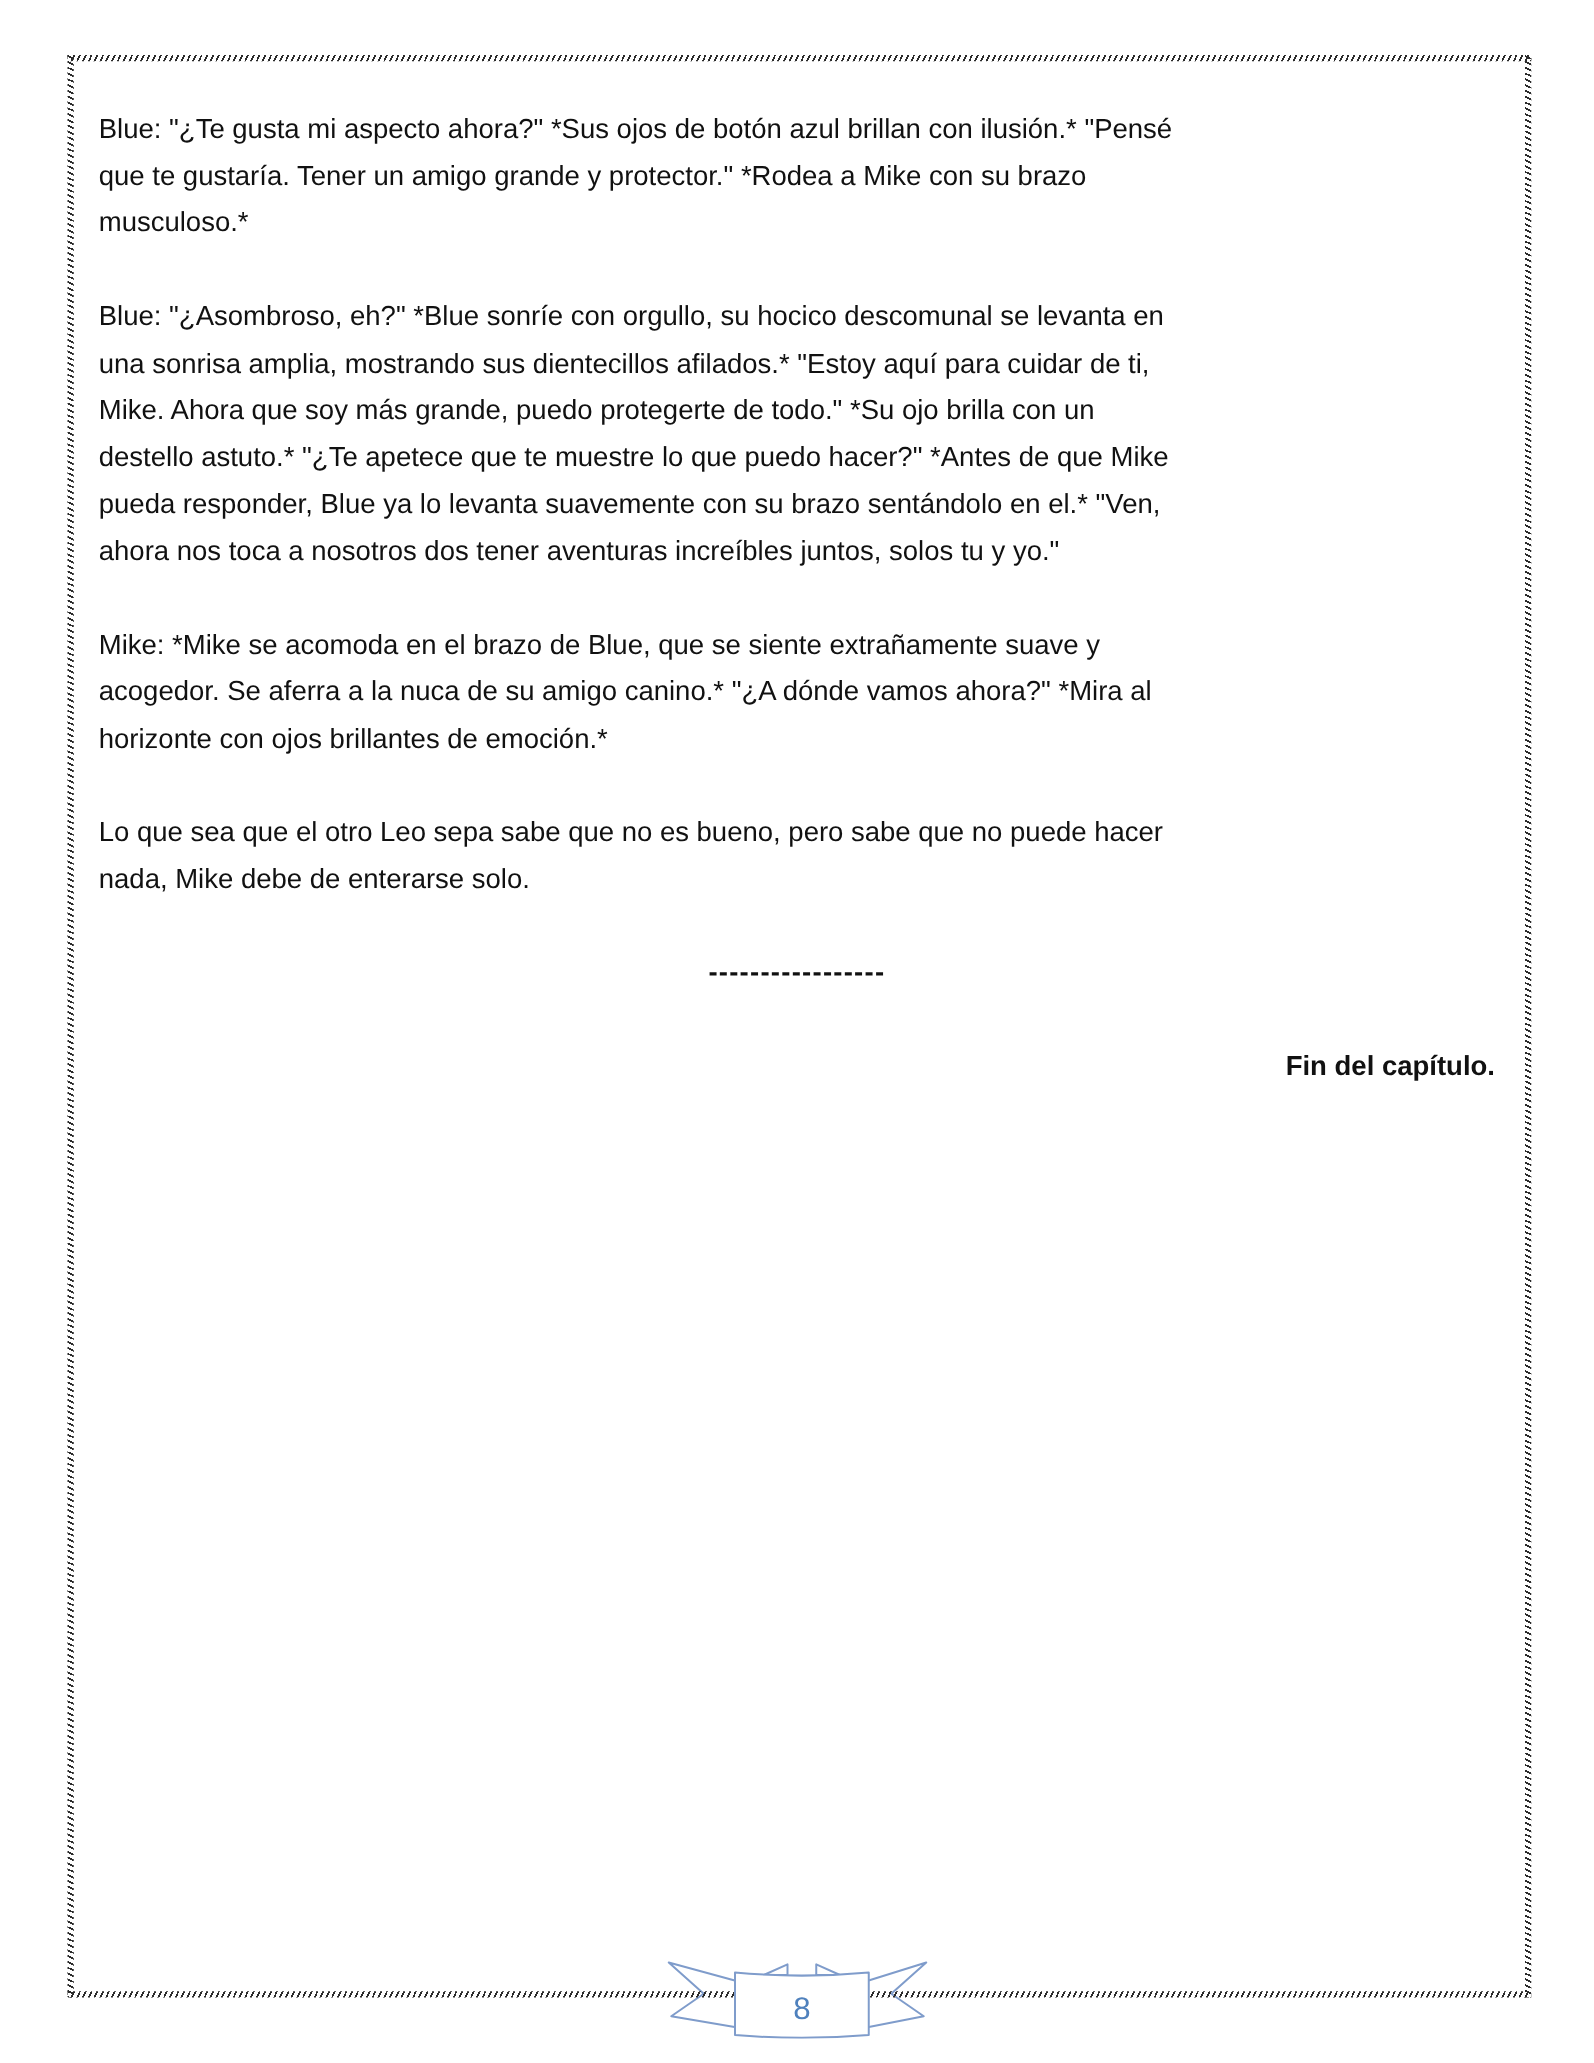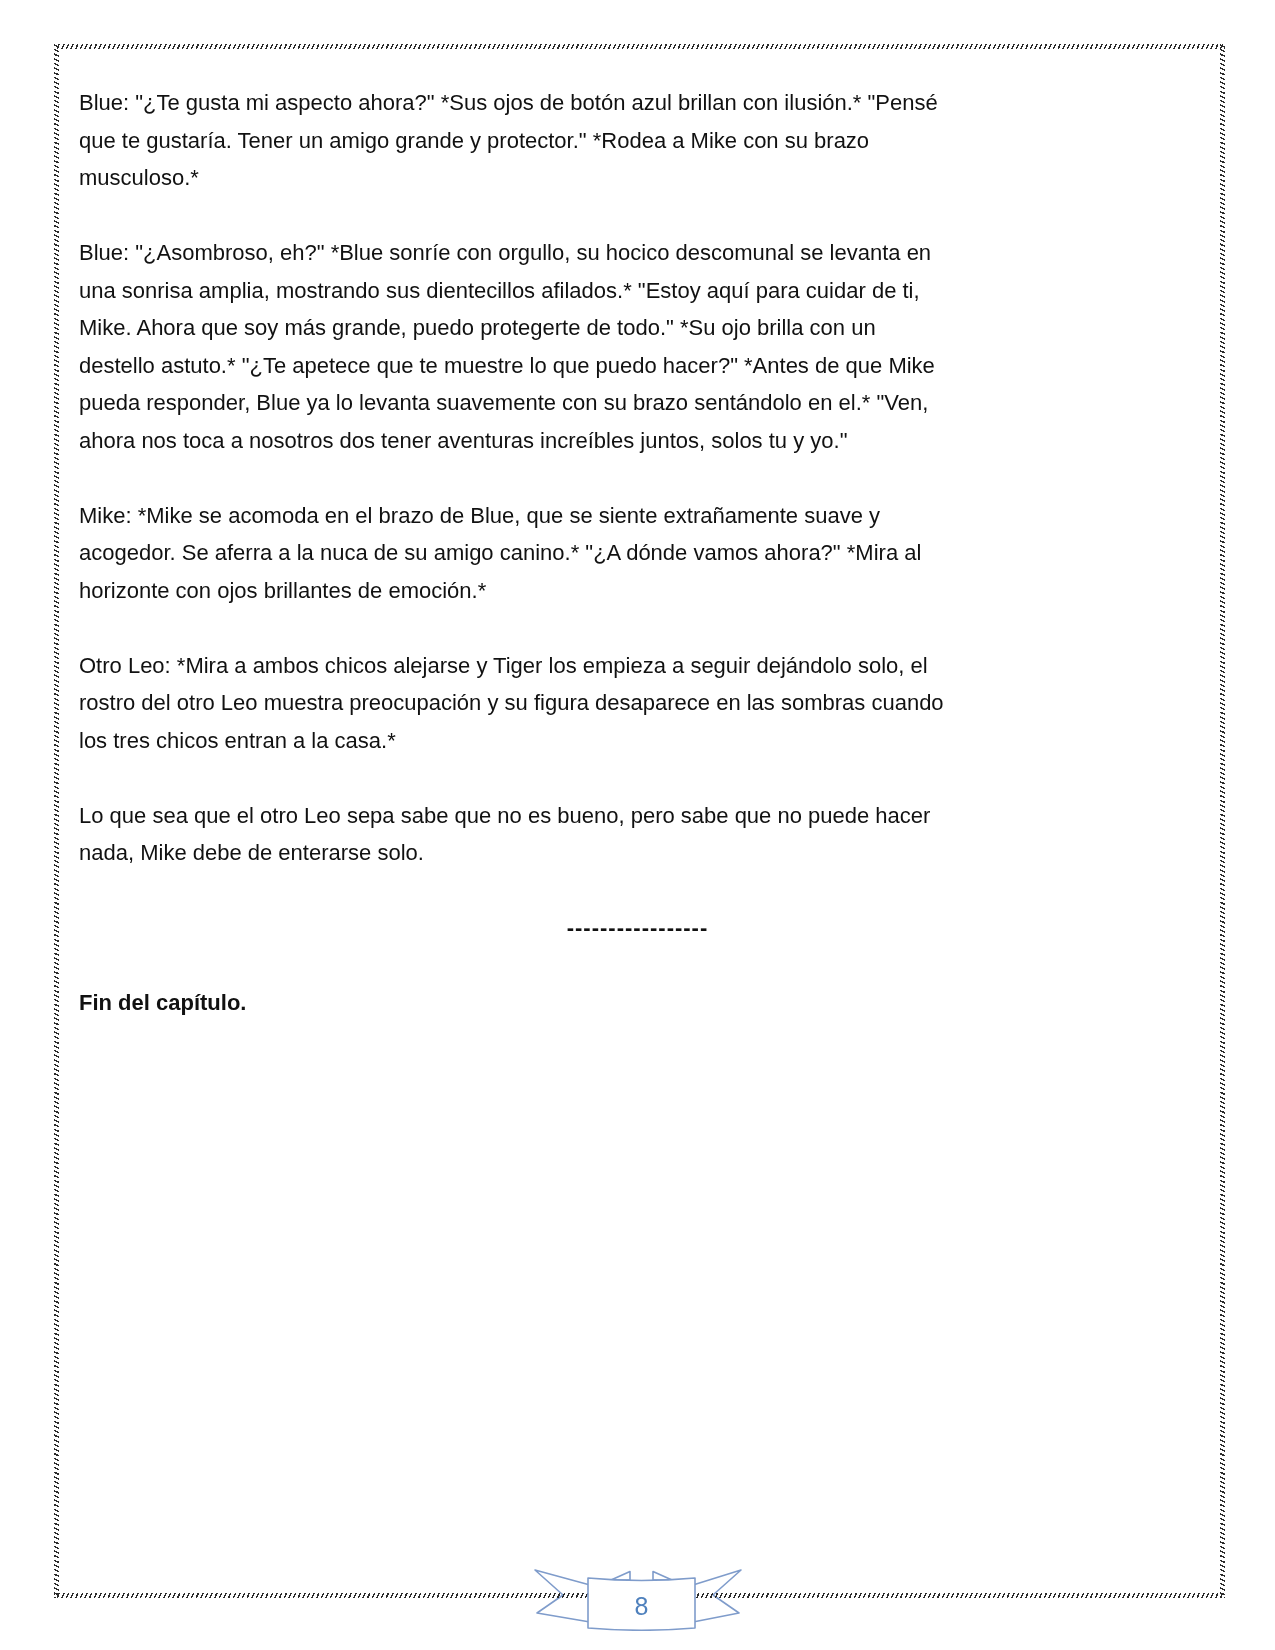--- a/index.html
+++ b/index.html
@@ -29,21 +29,21 @@
   .doc-body{
     position:absolute;left:79px;top:84px;width:1117px;
     font-size:22px;line-height:37.5px;color:#111111;
     z-index:1;
   }
   .para{margin:0 0 37.5px 0;white-space:pre-line;}
   .sep{
     margin:0 0 37.5px 0;text-align:center;font-weight:bold;
     letter-spacing:1px;white-space:pre;
   }
-  .ending{margin:0;text-align:left;font-weight:bold;}
+  .ending{margin:0;text-align:right;font-weight:bold;}
 
   
   .ribbon-svg{position:absolute;left:530px;top:1565px;width:216px;height:66px;}
   .ribbon-back{z-index:1;}
   .ribbon-front{z-index:3;}
   .ribbon-shape{fill:#ffffff;stroke:#7f9ccb;stroke-width:1.6;stroke-linejoin:round;}
   .pagenum-text{
     fill:#4f81bd;font-size:25px;
     font-family:"Liberation Sans","DejaVu Sans",sans-serif;
   }
@@ -72,23 +72,20 @@
 musculoso.*</p>
         <p class="para">Blue: "¿Asombroso, eh?" *Blue sonríe con orgullo, su hocico descomunal se levanta en
 una sonrisa amplia, mostrando sus dientecillos afilados.* "Estoy aquí para cuidar de ti,
 Mike. Ahora que soy más grande, puedo protegerte de todo." *Su ojo brilla con un
 destello astuto.* "¿Te apetece que te muestre lo que puedo hacer?" *Antes de que Mike
 pueda responder, Blue ya lo levanta suavemente con su brazo sentándolo en el.* "Ven,
 ahora nos toca a nosotros dos tener aventuras increíbles juntos, solos tu y yo."</p>
         <p class="para">Mike: *Mike se acomoda en el brazo de Blue, que se siente extrañamente suave y
 acogedor. Se aferra a la nuca de su amigo canino.* "¿A dónde vamos ahora?" *Mira al
 horizonte con ojos brillantes de emoción.*</p>
-        <p class="para">Otro Leo: *Mira a ambos chicos alejarse y Tiger los empieza a seguir dejándolo solo, el
-rostro del otro Leo muestra preocupación y su figura desaparece en las sombras cuando
-los tres chicos entran a la casa.*</p>
         <p class="para">Lo que sea que el otro Leo sepa sabe que no es bueno, pero sabe que no puede hacer
 nada, Mike debe de enterarse solo.</p>
       </div>
     <p class="sep">-----------------</p>
     <p class="ending">Fin del capítulo.</p>
   </div>
 
   <svg class="ribbon-svg ribbon-front" viewBox="0 0 216 66">
     <path class="ribbon-shape" d="M 58 13 Q 111.5 18 165 13 L 165 63 Q 111.5 67.5 58 63 Z"></path>
     <text class="pagenum-text" x="111.5" y="50" text-anchor="middle">8</text>

